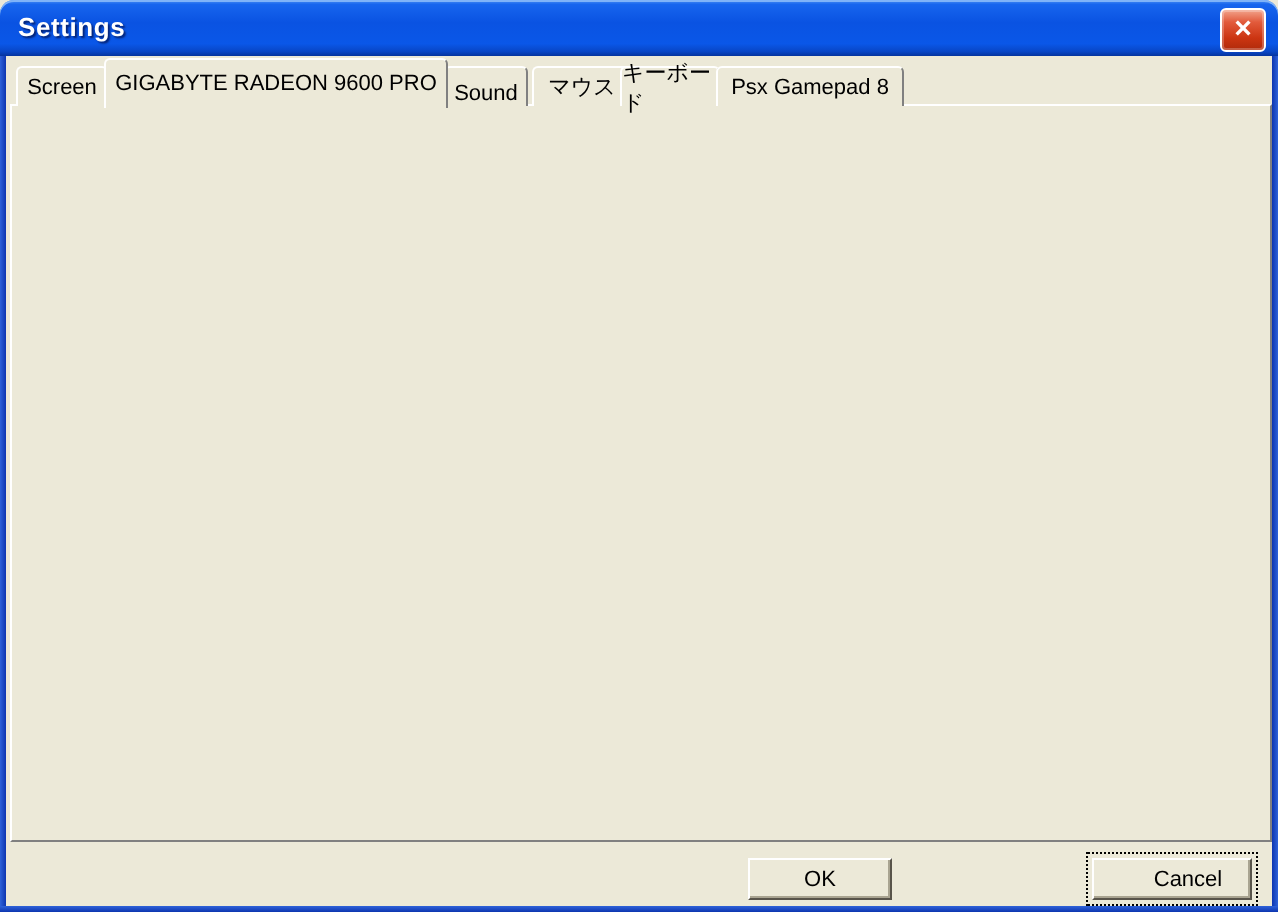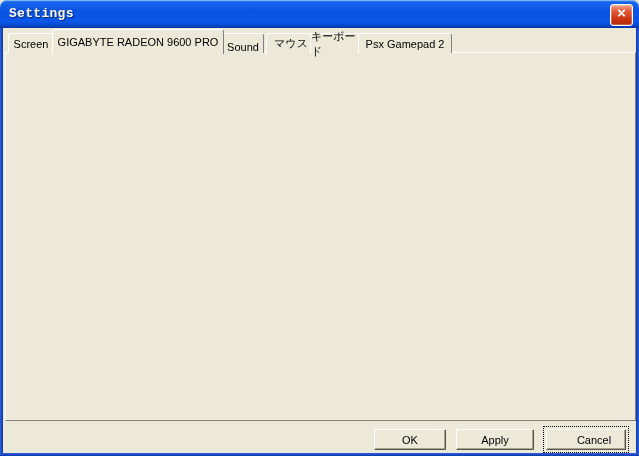--- a/index.html
+++ b/index.html
@@ -2,21 +2,21 @@
 <html><head>
 <meta charset="utf-8">
 <style>
   html,body{margin:0;padding:0;background:#9D9A8E;}
   .win{position:relative;width:639px;height:456px;overflow:hidden;
        font-family:"Liberation Sans",sans-serif;font-size:11px;color:#000;background:#ECE9D8;}
   
   .titlebar{position:absolute;left:0;top:0;width:639px;height:28px;
     border-radius:7px 7px 0 0;
     background:linear-gradient(180deg,#4A90F4 0%,#1765EE 8%,#0A53E2 40%,#0A57E8 78%,#0846C6 92%,#05349E 100%);
-    box-shadow:inset 0 1px 0 #7FB3F8;font-family:Liberation Mono, monospace;}
+    box-shadow:inset 0 1px 0 #7FB3F8;}
   .title-text{position:absolute;left:9px;top:6px;font-size:13px;font-weight:bold;color:#fff;
     text-shadow:1px 1px 1px rgba(0,0,40,.6);letter-spacing:.3px;}
   .close-btn{position:absolute;right:6px;top:4px;width:21px;height:20px;border-radius:3px;
     background:linear-gradient(180deg,#F2A48C 0%,#E25B3C 30%,#CC3512 70%,#B02A0C 100%);
     border:1px solid #fff;box-shadow:inset 0 0 0 1px rgba(255,255,255,.25);
     display:flex;align-items:center;justify-content:center;cursor:pointer;}
   .close-btn .x{color:#fff;font-weight:bold;font-size:15px;line-height:15px;margin-top:-1px;}
   .b-side{position:absolute;top:28px;width:3px;height:425px;background:linear-gradient(90deg,#2E62D9,#0D35B0);}
   .b-left{left:0;} .b-right{right:0;background:linear-gradient(90deg,#0D35B0,#2E62D9);}
   .b-bottom{position:absolute;left:0;top:453px;width:639px;height:3px;background:linear-gradient(180deg,#2E62D9,#0D35B0);}
@@ -101,21 +101,21 @@
   <div class="tab" style="left:222px;width:40px;align-items:flex-end;">
       <span>Sound</span>
     </div>
   <div class="tab" style="left:266px;width:48px;">
       <span>マウス</span>
     </div>
   <div class="tab" style="left:310px;width:48px;">
       <span>キーボード</span>
     </div>
   <div class="tab" style="left:358px;width:92px;">
-      <span>Psx Gamepad 2</span>
+      <span>Psx Gamepad 8</span>
     </div>
 
   <div class="page"></div>
 
   <div class="check checked" style="left:20px;top:56px;">
     <span class="cbox">
         <span class="mark"></span>
       </span>
     <span class="clbl">Enable</span>
   </div>
@@ -397,20 +397,17 @@
   <div class="combo" style="left:458px;top:391px;width:136px;">
     <span class="combo-text">Compressed DXT1</span>
     <span class="combo-btn">
         <span class="tri"></span>
       </span>
   </div>
 
   <div class="btn" style="left:374px;top:429px;width:72px;height:21px;">
       <span>OK</span>
     </div>
-  <div class="btn" style="left:456px;top:429px;width:78px;height:21px;">
-      <span>Apply</span>
-    </div>
   <div class="btn focus" style="left:546px;top:429px;width:80px;height:21px;">
       <span>Cancel</span>
     </div>
 
 </div>
 
 </body></html>

